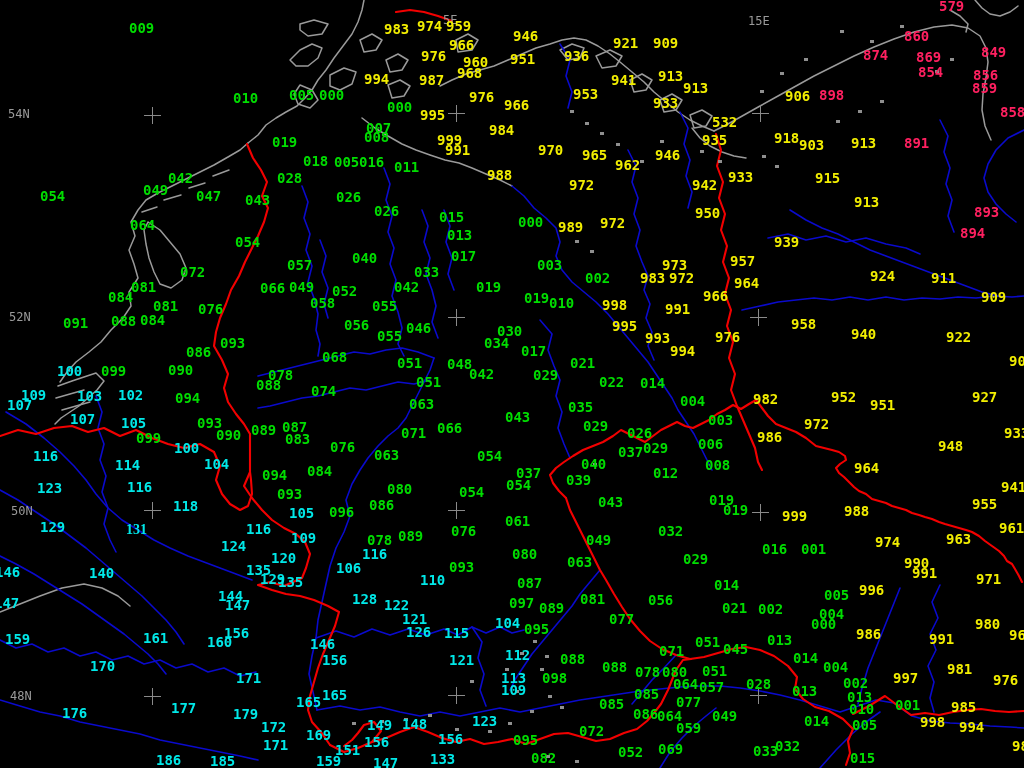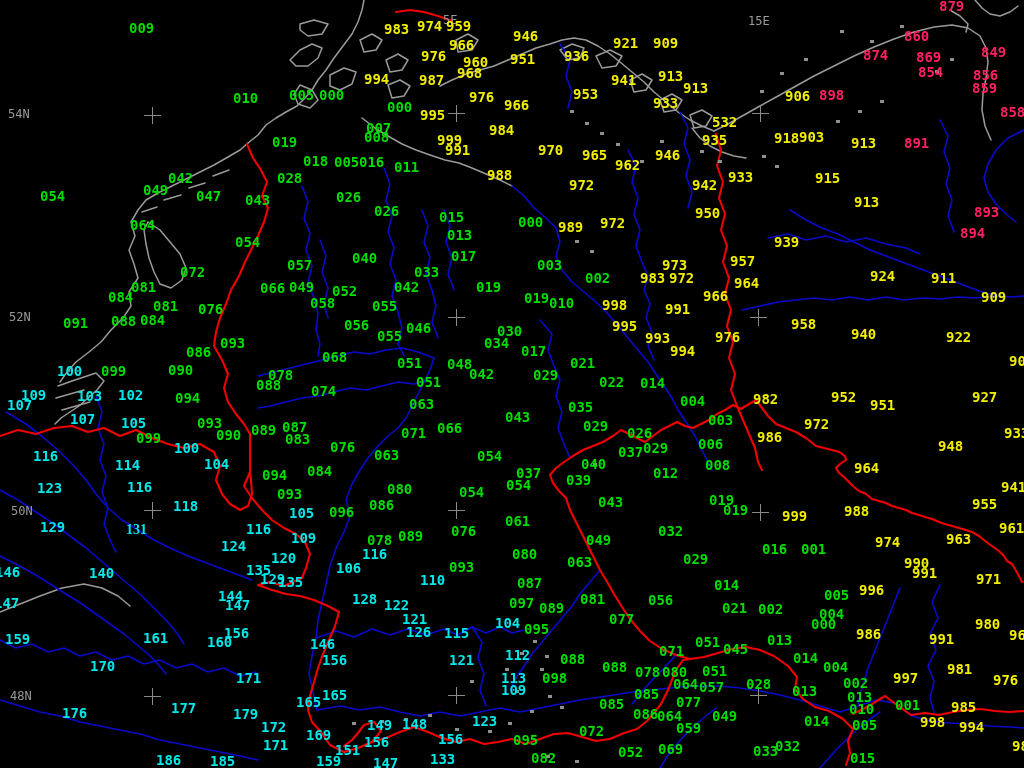--- a/index.html
+++ b/index.html
@@ -365,21 +365,21 @@
       <div class="st y" style="left: 702px; top: 141px;">935</div>
       <div class="st y" style="left: 538px; top: 151px;">970</div>
       <div class="st y" style="left: 582px; top: 156px;">965</div>
       <div class="st y" style="left: 655px; top: 156px;">946</div>
       <div class="st y" style="left: 615px; top: 166px;">962</div>
       <div class="st y" style="left: 569px; top: 186px;">972</div>
       <div class="st y" style="left: 692px; top: 186px;">942</div>
       <div class="st y" style="left: 728px; top: 178px;">933</div>
       <div class="st y" style="left: 785px; top: 97px;">906</div>
       <div class="st y" style="left: 774px; top: 139px;">918</div>
-      <div class="st y" style="left: 799px; top: 138px;">903</div>
+      <div class="st y" style="left: 799px; top: 146px;">903</div>
       <div class="st y" style="left: 851px; top: 144px;">913</div>
       <div class="st y" style="left: 815px; top: 179px;">915</div>
       <div class="st y" style="left: 854px; top: 203px;">913</div>
       <div class="st y" style="left: 774px; top: 243px;">939</div>
       <div class="st y" style="left: 870px; top: 277px;">924</div>
       <div class="st y" style="left: 931px; top: 279px;">911</div>
       <div class="st y" style="left: 981px; top: 298px;">909</div>
       <div class="st y" style="left: 791px; top: 325px;">958</div>
       <div class="st y" style="left: 851px; top: 335px;">940</div>
       <div class="st y" style="left: 946px; top: 338px;">922</div>
@@ -492,21 +492,21 @@
       <div class="st c" style="left: 316px; top: 762px;">159</div>
       <div class="st c" style="left: 373px; top: 764px;">147</div>
       <div class="st c" style="left: 505px; top: 656px;">112</div>
       <div class="st c" style="left: 501px; top: 679px;">113</div>
       <div class="st c" style="left: 501px; top: 691px;">109</div>
       <div class="st c" style="left: 289px; top: 514px;">105</div>
       <div class="st c" style="left: 291px; top: 539px;">109</div>
       <div class="st c" style="left: 362px; top: 555px;">116</div>
       <div class="st c" style="left: 271px; top: 559px;">120</div>
       <div class="st c" style="left: 336px; top: 569px;">106</div>
-      <div class="st m" style="left: 939px; top: 7px;">879</div>
+      <div class="st m" style="left: 939px; top: 7px;">579</div>
       <div class="st m" style="left: 904px; top: 37px;">860</div>
       <div class="st m" style="left: 863px; top: 56px;">874</div>
       <div class="st m" style="left: 916px; top: 58px;">869</div>
       <div class="st m" style="left: 981px; top: 53px;">849</div>
       <div class="st m" style="left: 918px; top: 73px;">854</div>
       <div class="st m" style="left: 973px; top: 76px;">856</div>
       <div class="st m" style="left: 972px; top: 89px;">859</div>
       <div class="st m" style="left: 819px; top: 96px;">898</div>
       <div class="st m" style="left: 1000px; top: 113px;">858</div>
       <div class="st m" style="left: 904px; top: 144px;">891</div>

